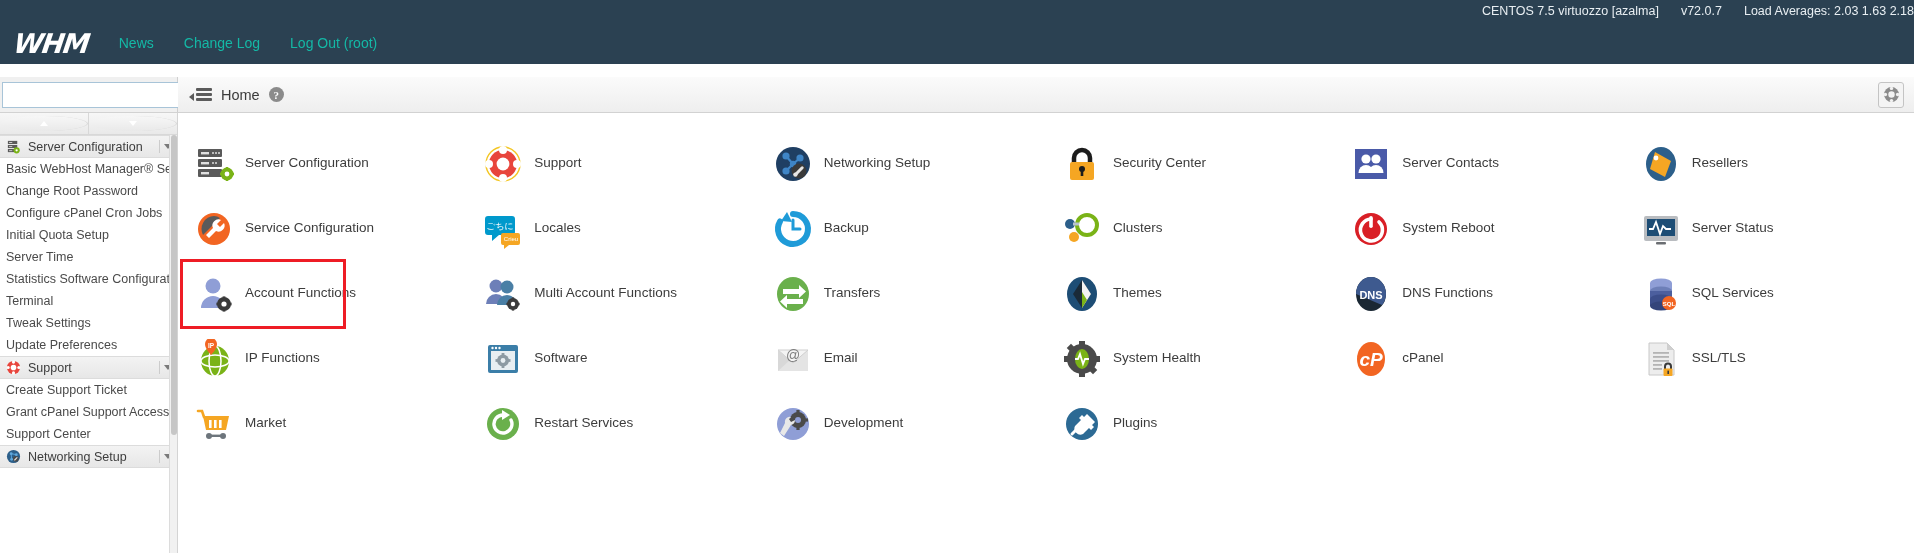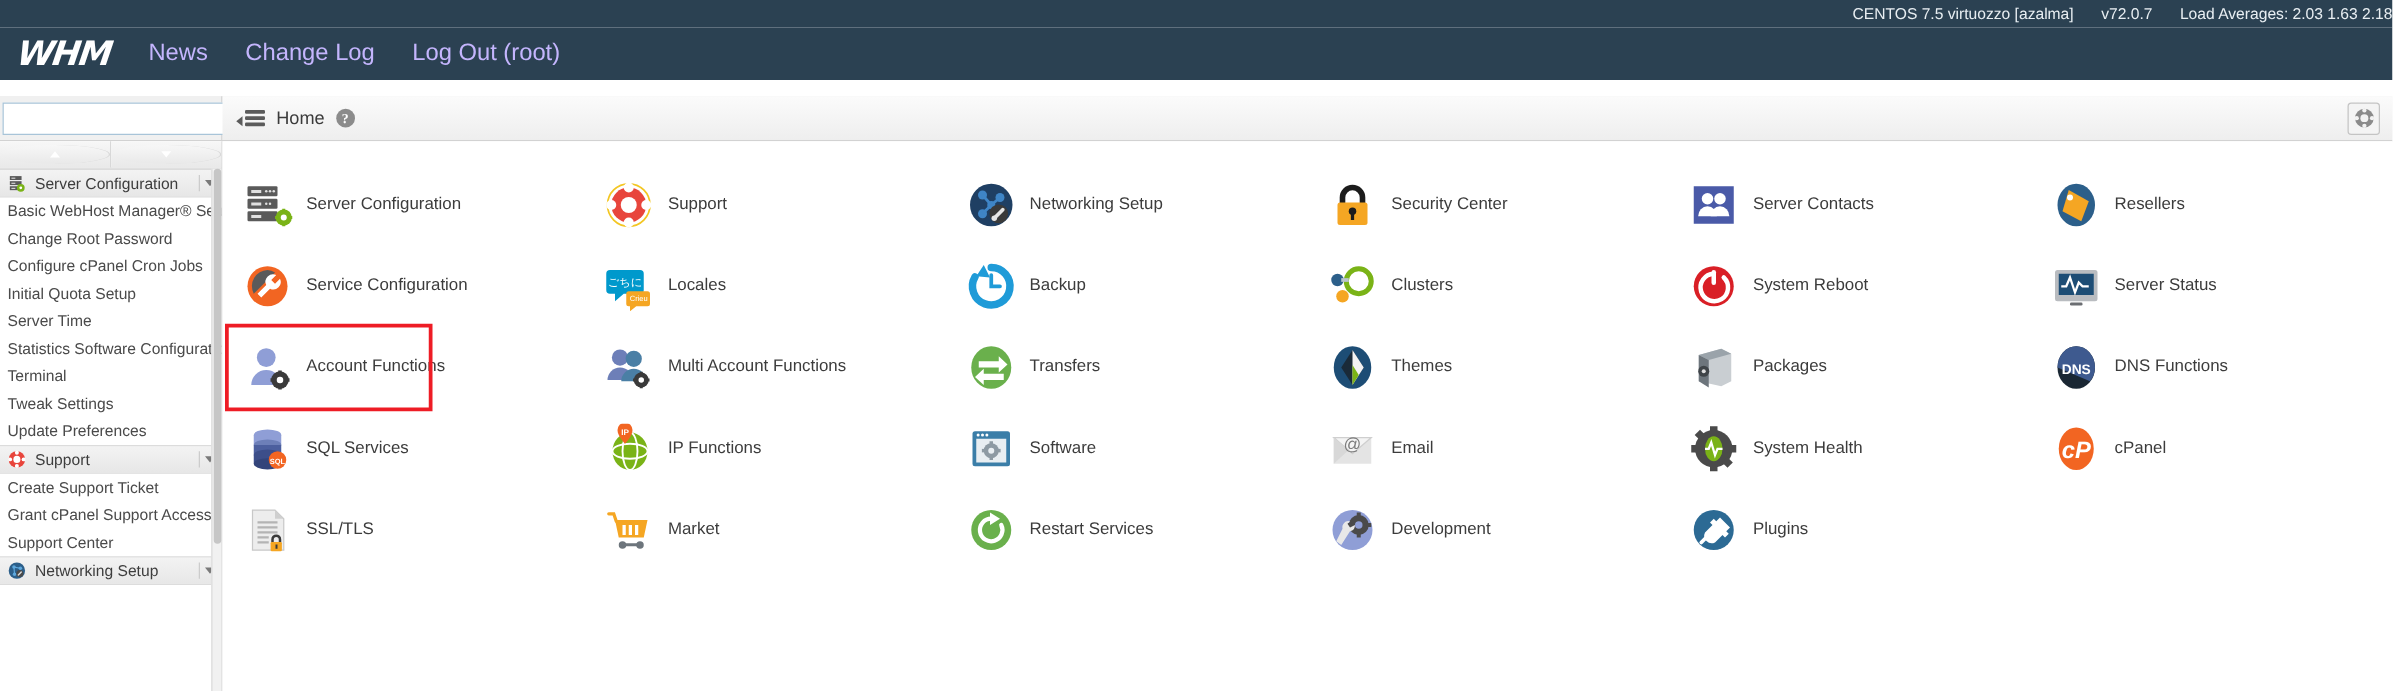--- a/index.html
+++ b/index.html
@@ -21,21 +21,21 @@
   .navbar {
     height: 42px; background: #2b4152;
     display: flex; align-items: center; padding-left: 14px; gap: 30px;
   }
   .whm-logo {
     font-family: "DejaVu Sans", sans-serif;
     font-size: 27px; font-weight: bold; font-style: italic;
     color: #ffffff; letter-spacing: -1.5px;
     transform: skewX(-8deg); line-height: 1;
   }
-  .navlink { color: #c4b5fd; font-size: 19px; cursor: pointer; }
+  .navlink { color: #14b8a6; font-size: 14px; cursor: pointer; }
 
   
   .searchrow { height: 36px; display: flex; background: #f0f0f0;
                border-bottom: 1px solid #d2d2d2; margin-top: 13px; }
   .searchbox {
     width: 178px; display: flex; align-items: center;
     background: #f0f0f0; padding: 3px 4px 3px 2px;
     border-right: 1px solid #cfcfcf;
   }
   .searchbox input {
@@ -504,32 +504,20 @@
           <svg viewBox="0 0 40 40">
             <ellipse cx="20" cy="20" rx="15" ry="17" fill="#1d4d75"></ellipse>
             <path d="M20 6 L29 20 L20 34 L11 20 Z" fill="#1a2a38"></path>
             <path d="M20 6 L29 20 L20 34 Z" fill="#f2f2f2"></path>
             <path d="M20 18 L25 26 L20 34 Z" fill="#7ab317"></path>
           </svg>
         </span>
         <span class="lbl">Themes</span>
       </div>
 
-      <div class="tile">
-        <span class="ico">
-          <svg viewBox="0 0 40 40">
-            <path d="M8 10 L26 5 L34 9 L34 31 L26 35 L8 31 Z" fill="#c9ced2"></path>
-            <path d="M8 10 L26 5 L34 9 L16 14 Z" fill="#9aa3aa"></path>
-            <path d="M8 10 L16 14 L16 36 L8 31 Z" fill="#6d757c"></path>
-            <circle cx="12" cy="23" r="4.4" fill="#3f4448"></circle>
-            <circle cx="12" cy="23" r="1.6" fill="#e0e0e0"></circle>
-          </svg>
-        </span>
-        <span class="lbl">Packages</span>
-      </div>
 
       <div class="tile">
         <span class="ico">
           <svg viewBox="0 0 40 40">
             <ellipse cx="20" cy="20" rx="15" ry="17" fill="#1a2733"></ellipse>
             <path d="M5 20 a15 17 0 0 1 30 0 a15 17 0 0 1 -4 11 z" fill="#3e5a8f"></path>
             <text x="20" y="25" font-size="11" font-weight="bold" fill="#fff" text-anchor="middle" font-family="sans-serif">DNS</text>
           </svg>
         </span>
         <span class="lbl">DNS Functions</span>

